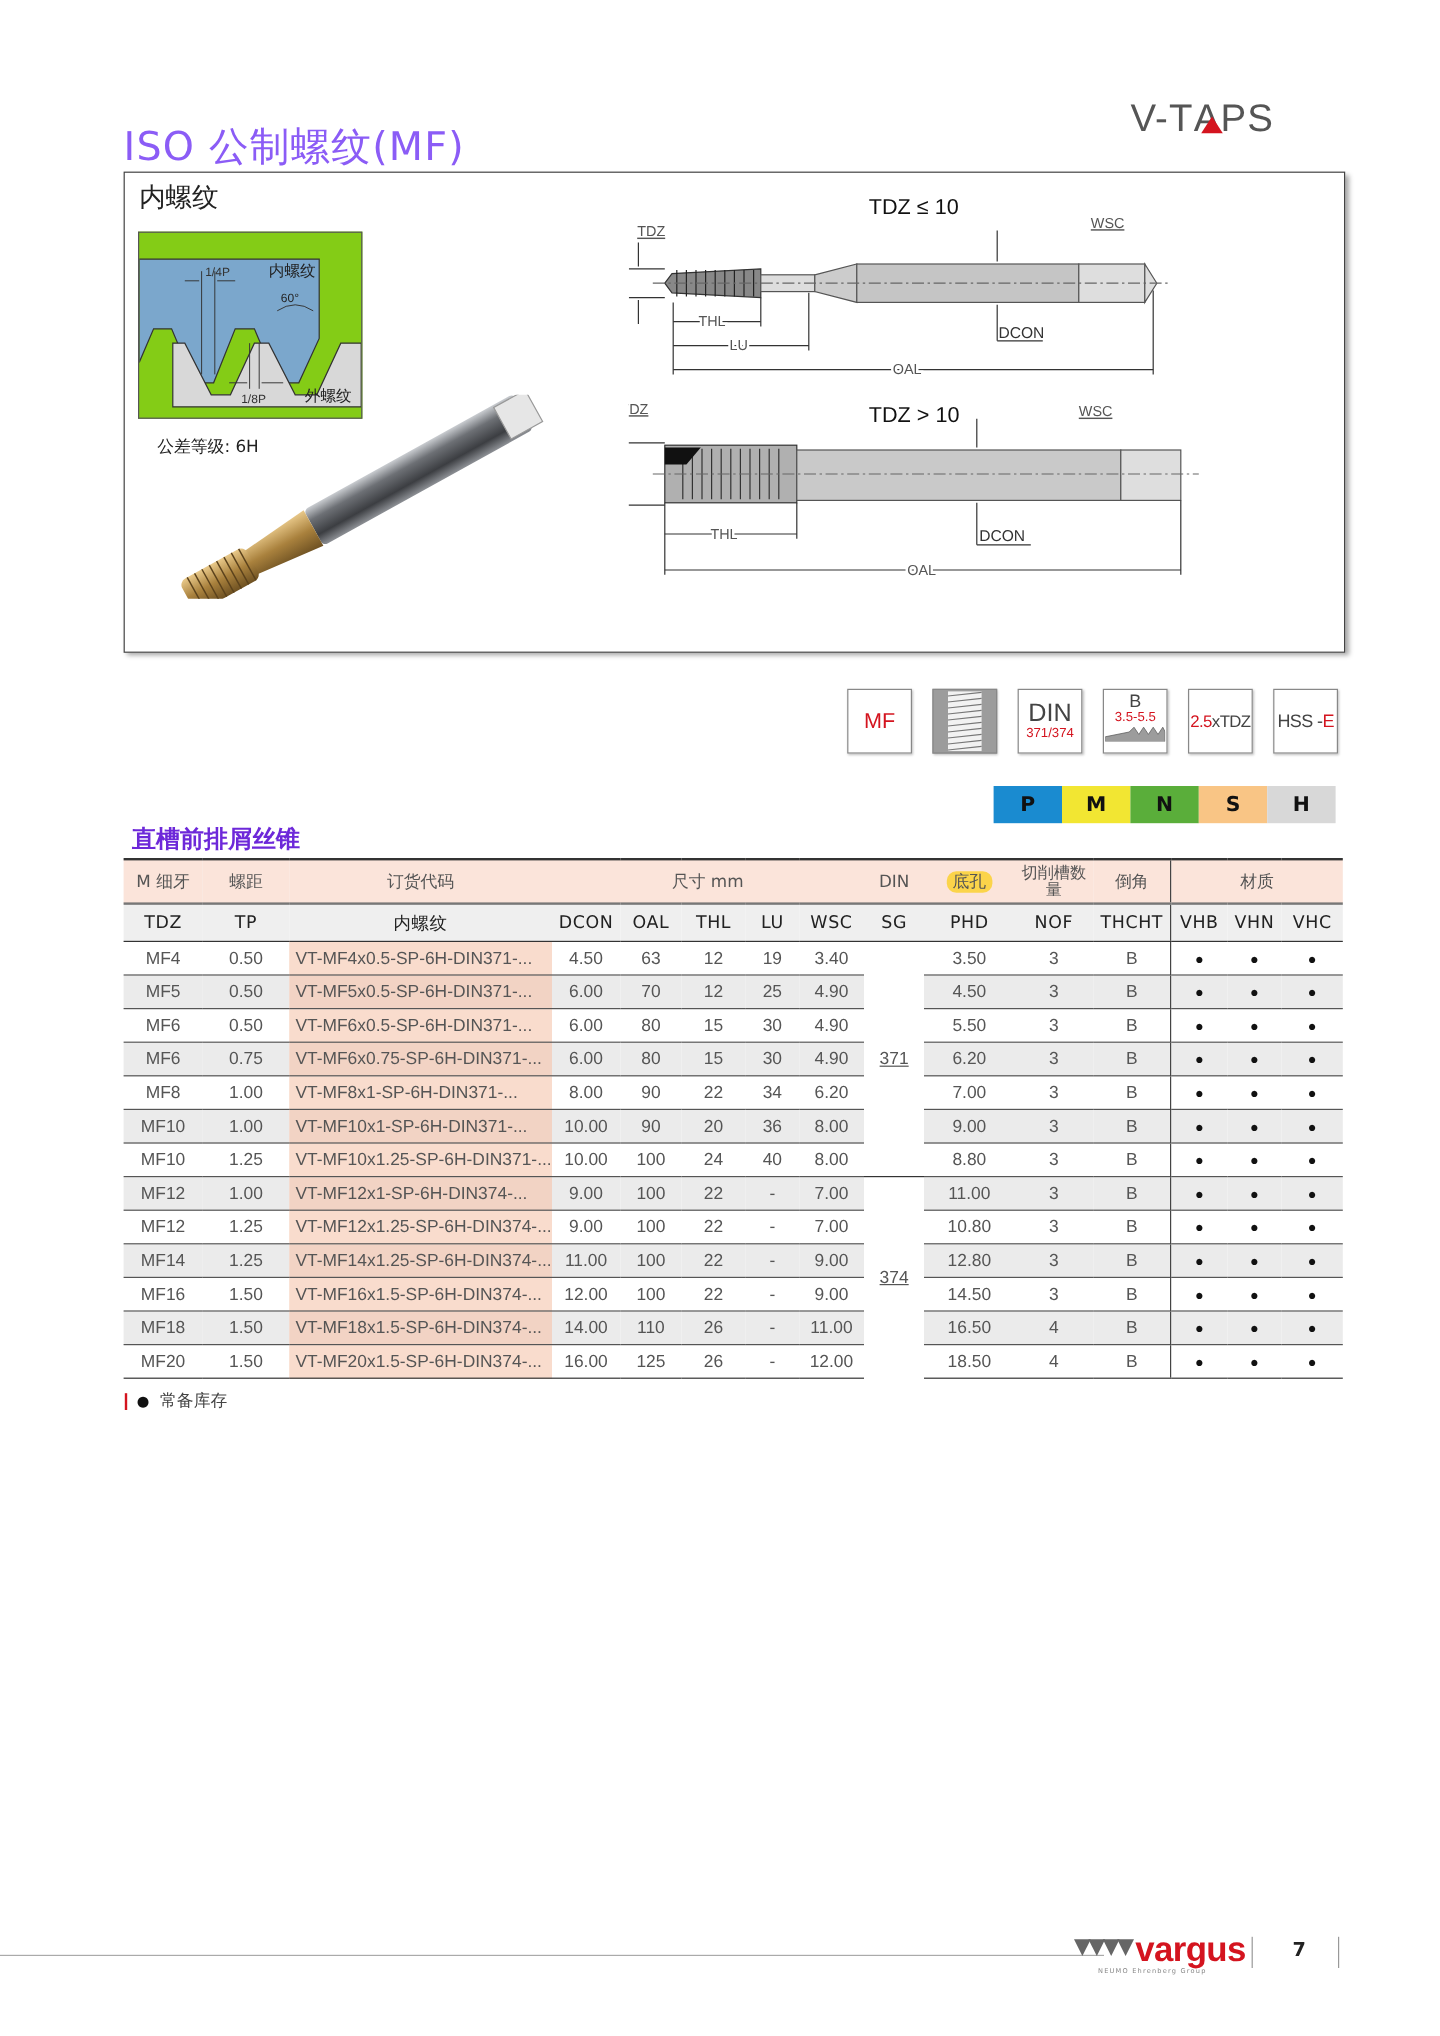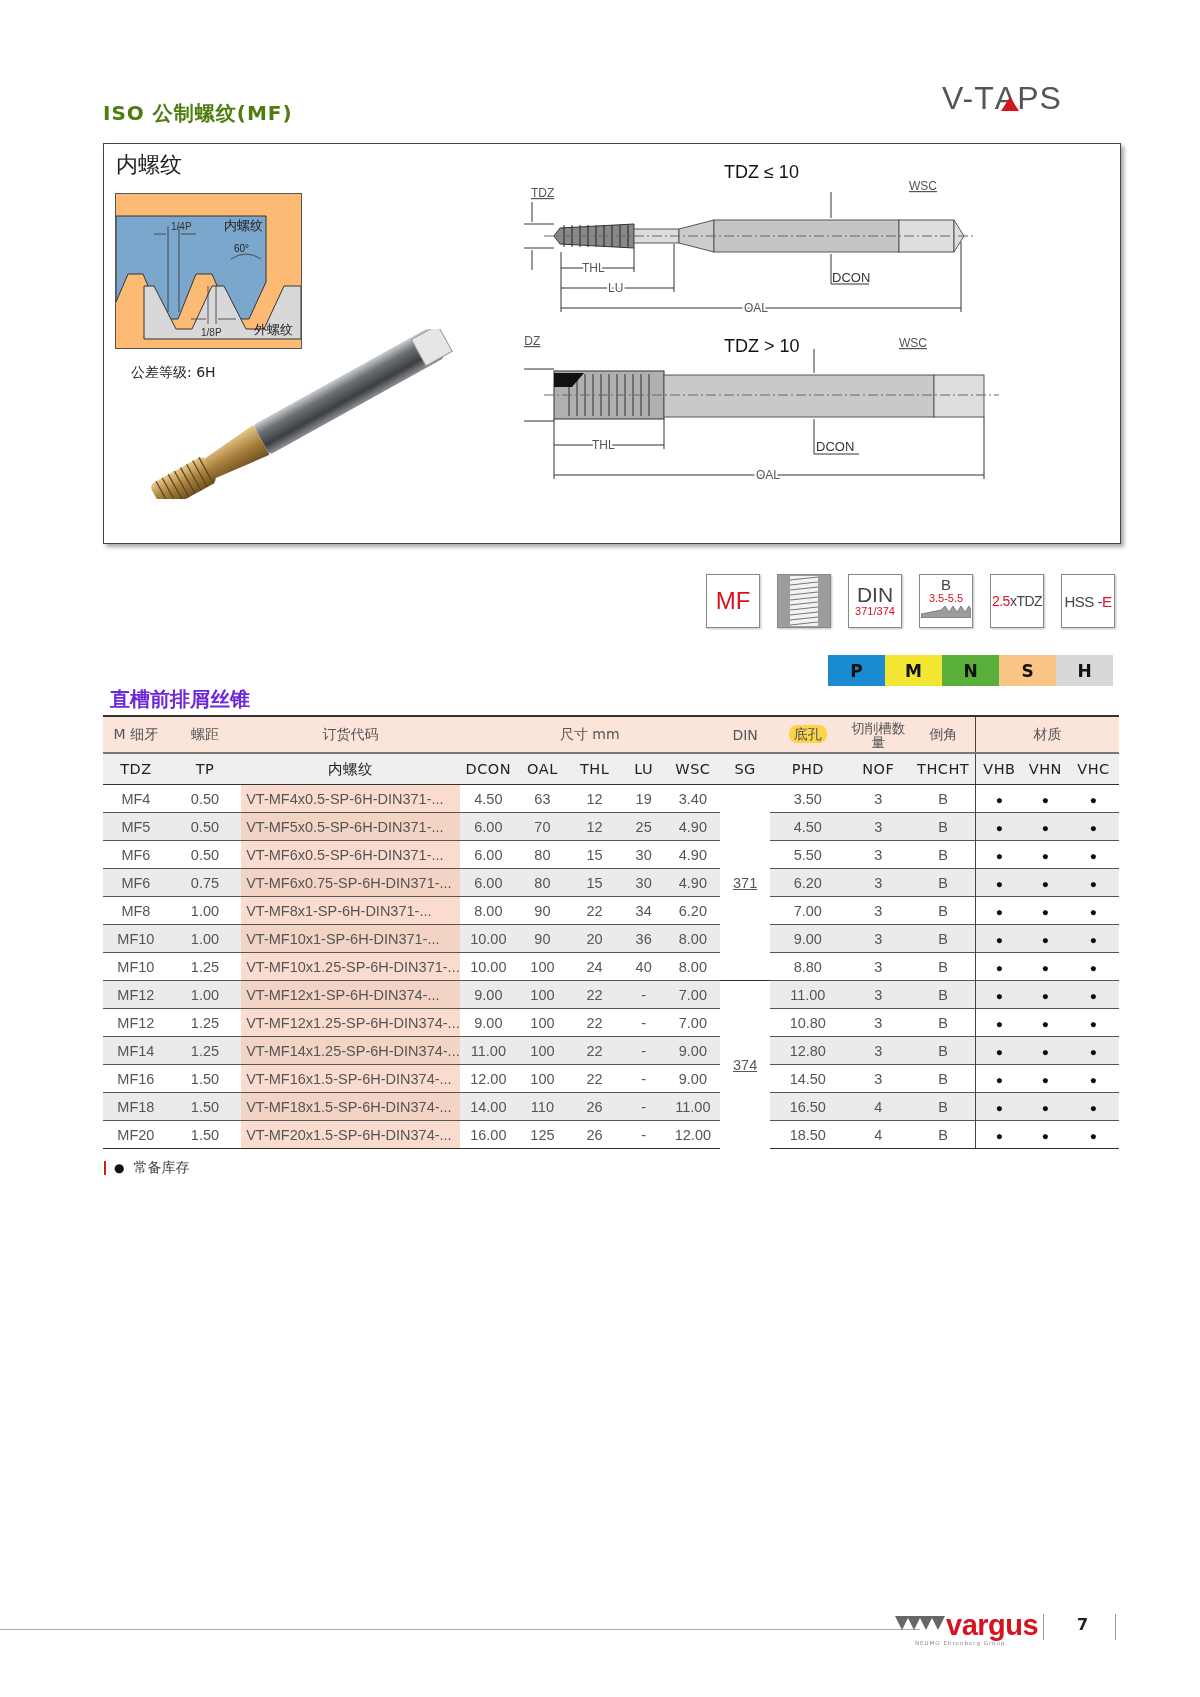--- a/index.html
+++ b/index.html
@@ -1,28 +1,28 @@
 <!DOCTYPE html>
 <html><head>
 <meta charset="utf-8">
 <style>
   html, body { margin:0; padding:0; background:#ffffff; }
   body { width:1200px; height:1697px; position:relative; font-family:"DejaVu Sans", sans-serif; color:#333; overflow:hidden; }
   .abs { position:absolute; }
 
   
-  .page-title { left:103px; top:100px; font-size:20px; font-weight:bold; color:#4d7c0f; letter-spacing:1px; }
+  .page-title { left:103px; top:100px; font-size:33px; font-weight:normal; color:#8b5cf6; letter-spacing:1px; }
   .brand { left:942px; top:80px; font-size:32px; color:#555; letter-spacing:1px; font-family:"Liberation Sans", sans-serif; }
   .brand .a { position:relative; display:inline-block; }
   .brand .tri { position:absolute; left:6px; bottom:6px; width:0; height:0; border-left:9px solid transparent; border-right:9px solid transparent; border-bottom:14px solid #d4141f; }
 
   
   .panel { left:103px; top:143px; width:1016px; height:399px; border:1.5px solid #444; box-shadow:3px 3px 4px rgba(0,0,0,0.35); background:#fff; }
   .panel-title { left:12px; top:6px; font-size:22px; color:#222; }
-  .thread-box { left:11px; top:49px; width:185px; height:154px; border:1.5px solid #555; background:#fdba74; overflow:hidden; }
+  .thread-box { left:11px; top:49px; width:185px; height:154px; border:1.5px solid #555; background:#84cc16; overflow:hidden; }
   .tolerance { left:12px; top:220px; font-size:14px; color:#222;margin-left:15px; }
 
   
   .icon-box { top:574px; width:52px; height:52px; border:1.5px solid #888; background:#fff; box-shadow:1px 1px 2px rgba(0,0,0,0.25); display:flex; flex-direction:column; align-items:center; justify-content:center; font-family:"Liberation Sans", sans-serif; }
   .red { color:#d4141f; }
 
   .mat-bar { left:828px; top:655px; height:31px; display:flex; }
   .mat-bar div { width:57px; display:flex; align-items:center; justify-content:center; font-weight:bold; font-size:17px; color:#111; }
 
   
@@ -198,21 +198,21 @@
       <line x1="140" y1="90" x2="140" y2="120" stroke="#333"></line>
       <line x1="460" y1="88" x2="460" y2="150" stroke="#333"></line>
     <line x1="30" y1="116" x2="140" y2="116" stroke="#333"></line>
       <text x="68" y="120" font-size="12" fill="#555" font-family="Liberation Sans, sans-serif" style="paint-order:stroke" stroke="#fff" stroke-width="4">THL</text>
     <line x1="30" y1="146" x2="460" y2="146" stroke="#333"></line>
       <text x="232" y="150" font-size="12" fill="#555" font-family="Liberation Sans, sans-serif" style="paint-order:stroke" stroke="#fff" stroke-width="4">OAL</text>
   </svg>
 </div>
 
 <div class="abs icon-box" style="left:706px">
-  <span class="red" style="font-size:24px">MF</span>
+  <span class="red" style="font-size:18px">MF</span>
 </div>
 <div class="abs icon-box" style="left:777px;background:#9c9c9c">
   <svg width="36" height="50">
     <rect x="4" y="0" width="28" height="50" fill="#f2f2f2"></rect>
     <g stroke="#777" stroke-width="1">
         <path d="M4,4 L32,1 M4,9 L32,6 M4,14 L32,11 M4,19 L32,16 M4,24 L32,21 M4,29 L32,26 M4,34 L32,31 M4,39 L32,36 M4,44 L32,41 M4,49 L32,46"></path>
       </g>
   </svg>
 </div>
 <div class="abs icon-box" style="left:848px">

